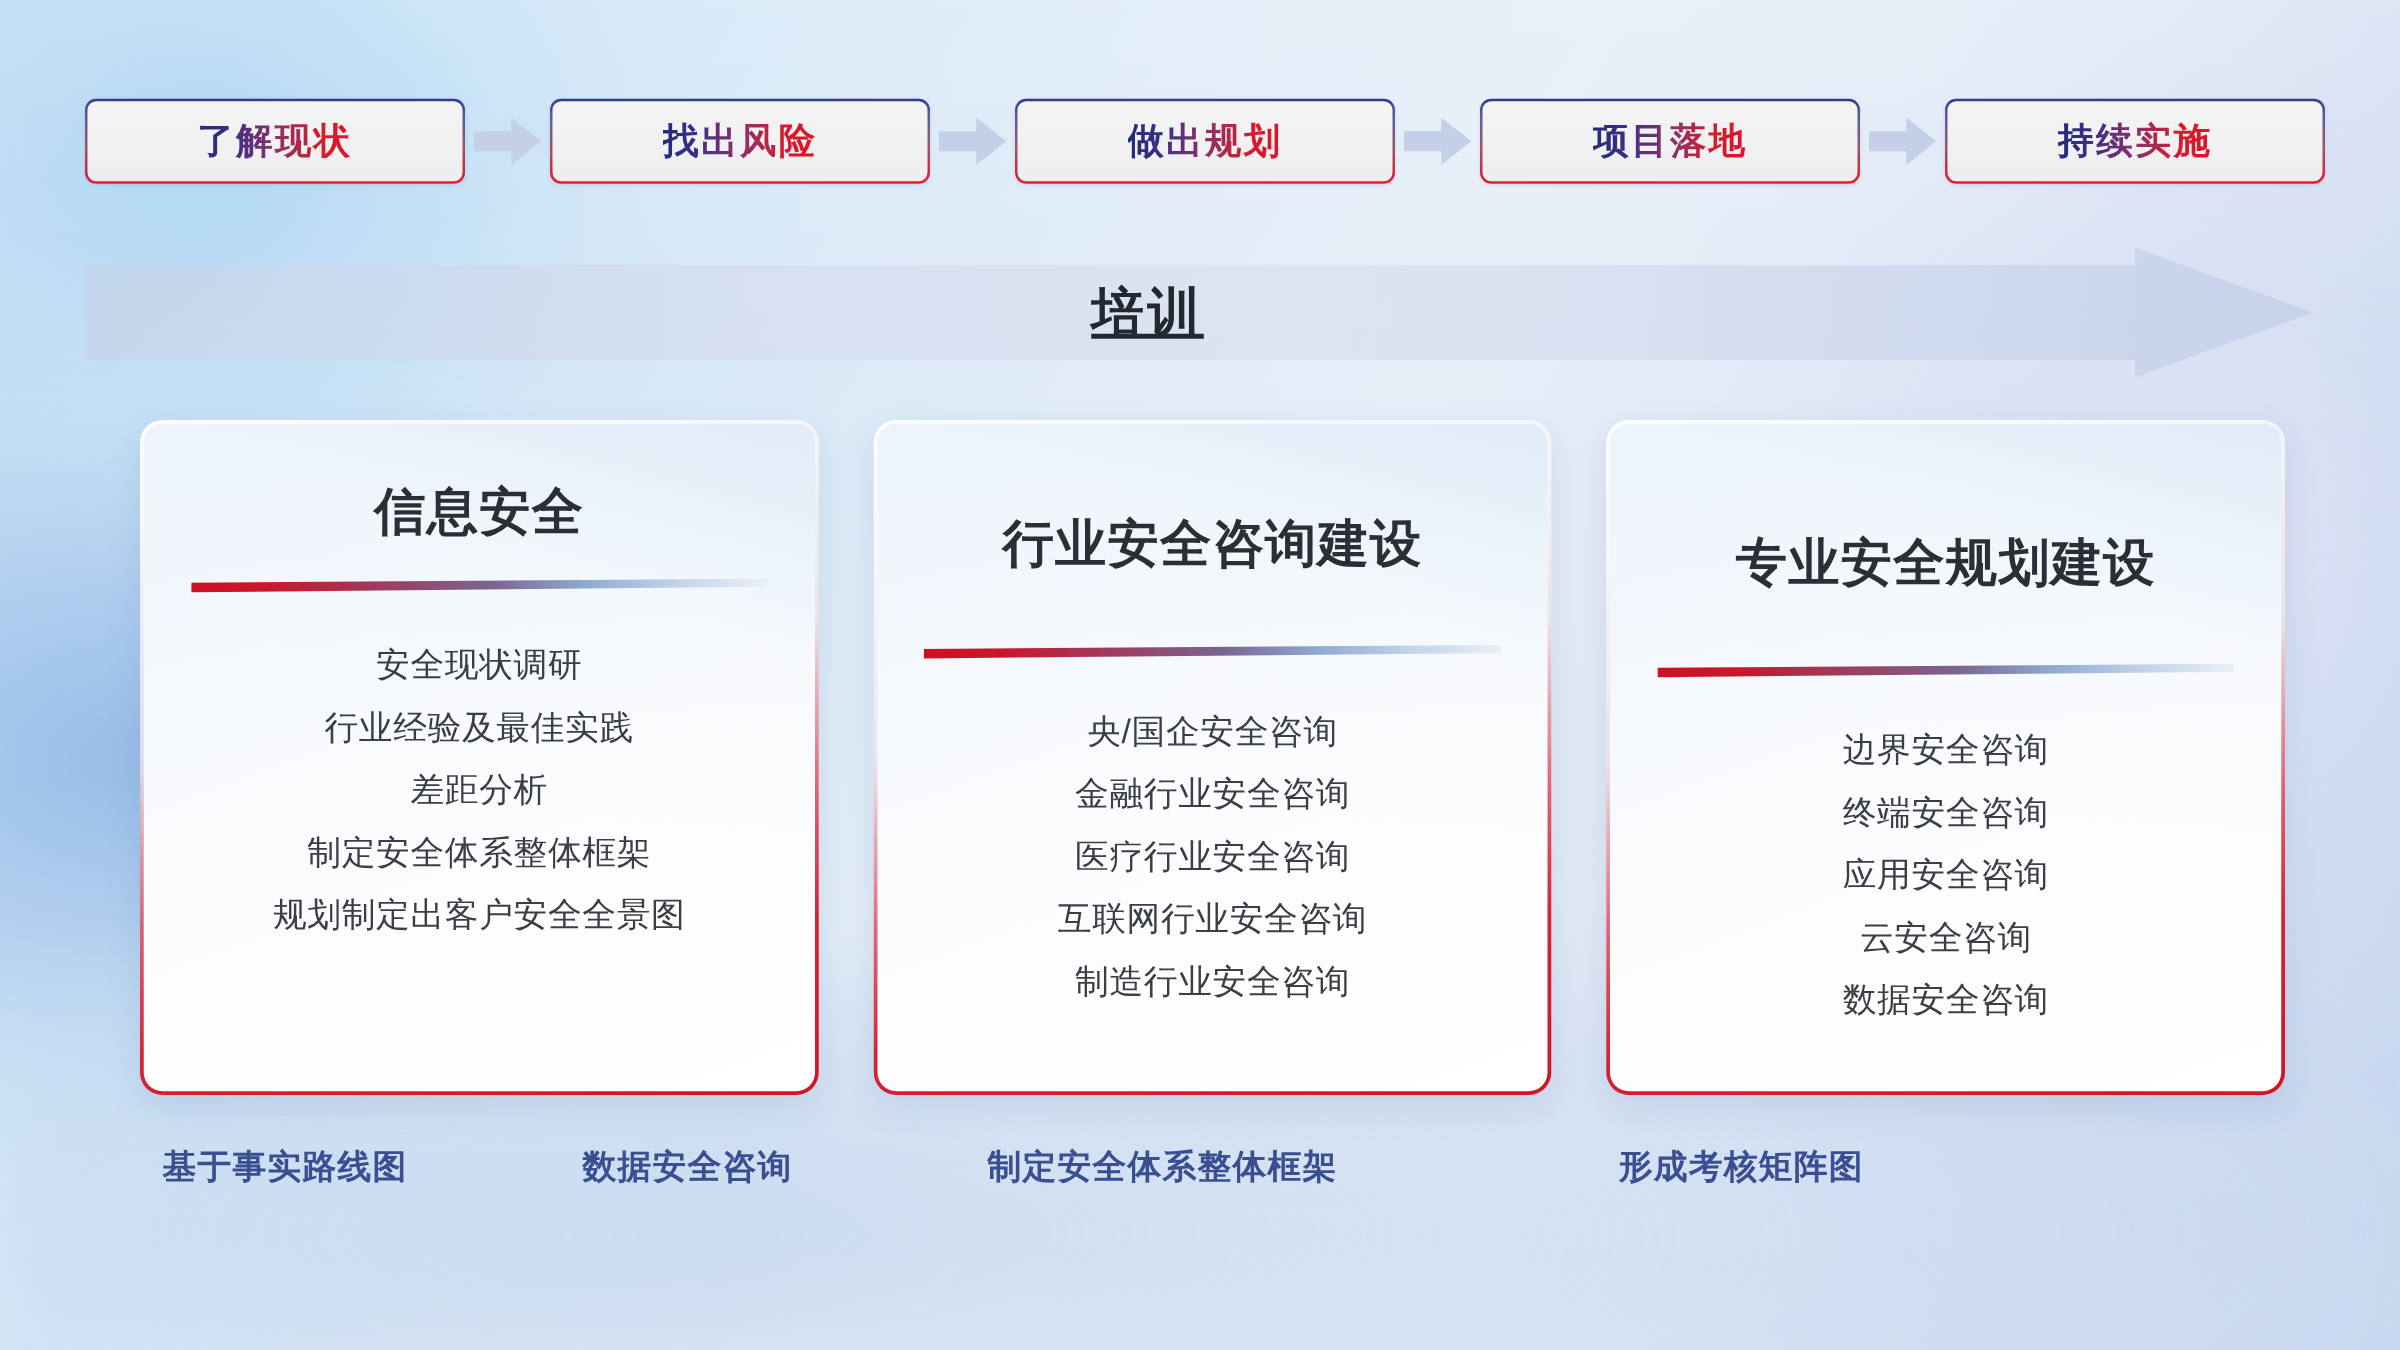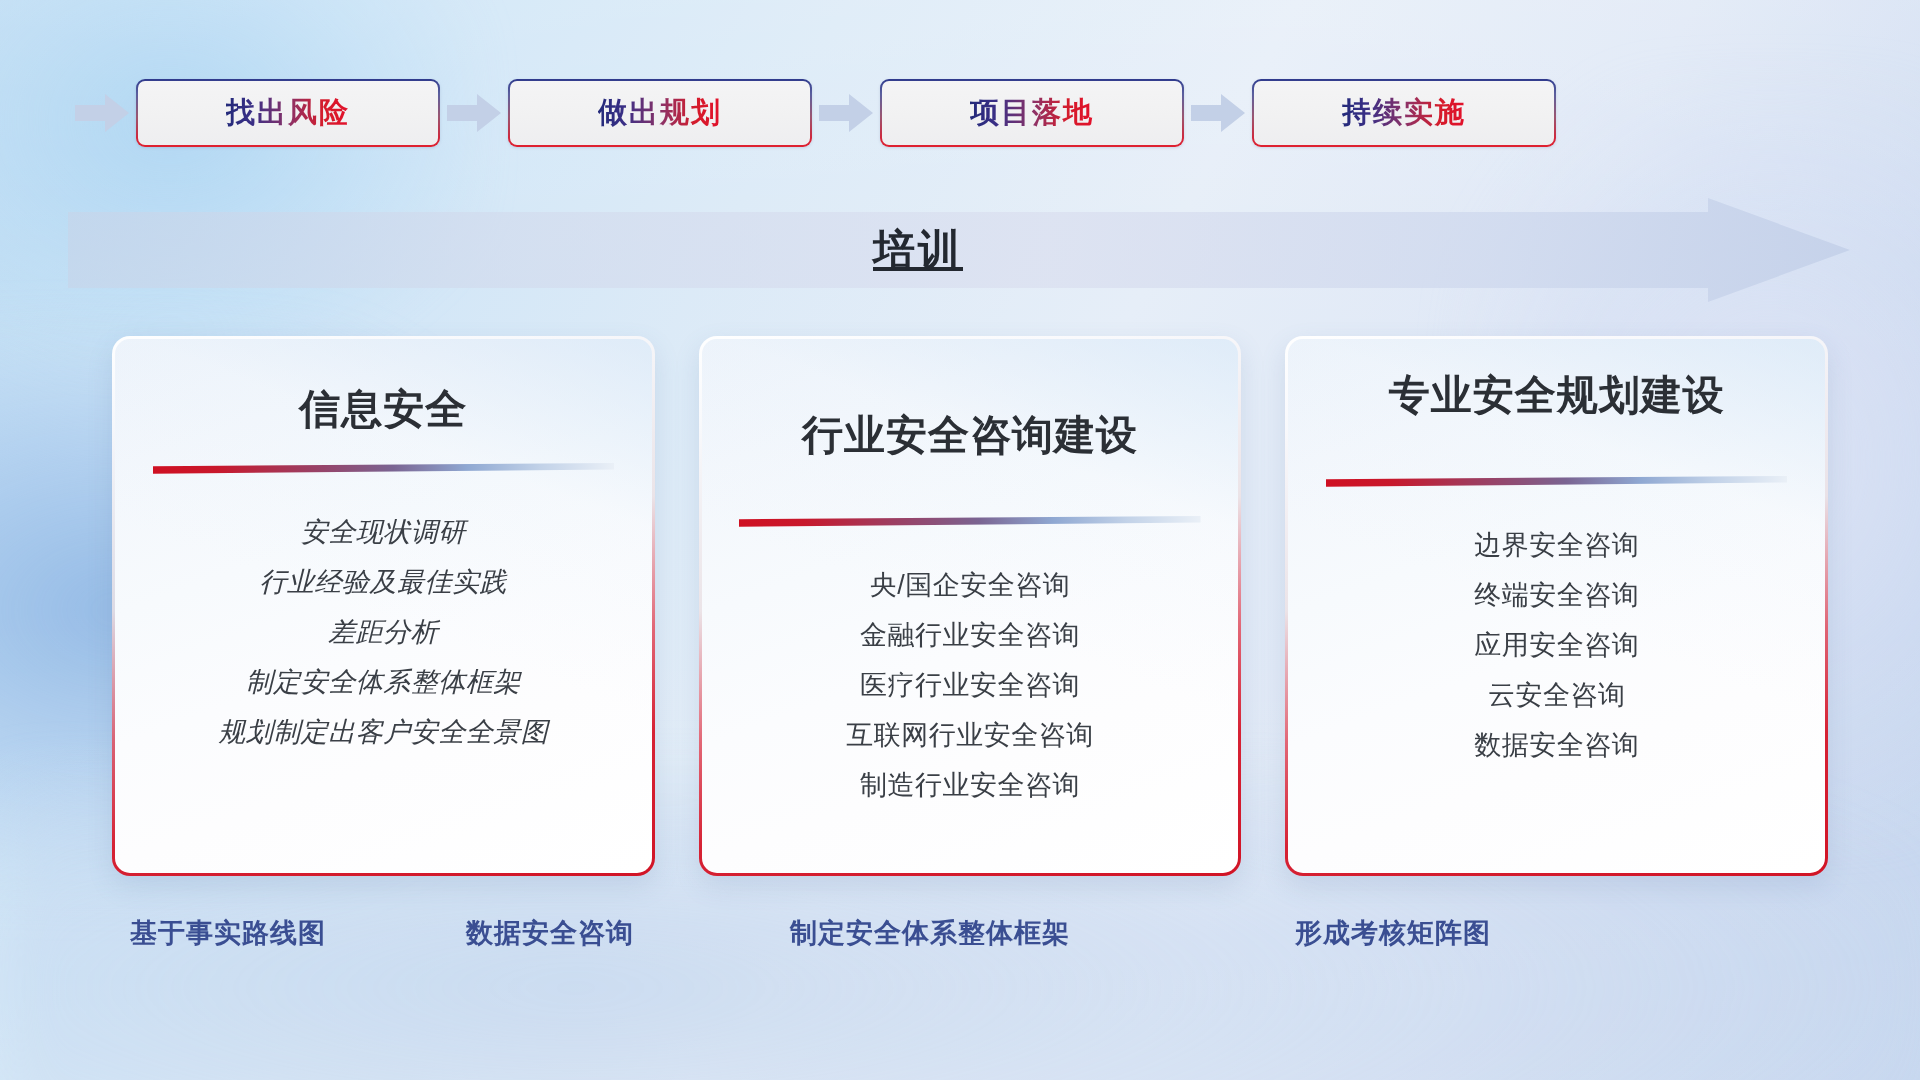--- a/index.html
+++ b/index.html
@@ -210,27 +210,27 @@
     line-height: 1.0;
     margin-bottom: 23px;
     letter-spacing: 0.5px;
     white-space: nowrap;
   }
   .card-list li:last-child { margin-bottom: 12px; }
 
   
   .card.c1 .card-title { margin-top: 44px; }
   .card.c1 .card-divider { margin-top: 28px; }
-  .card.c1 .card-list { margin-top: 44px; font-style: italic; }
+  .card.c1 .card-list { margin-top: 44px; }
 
   .card.c2 .card-title { margin-top: 70px; }
   .card.c2 .card-divider { margin-top: 55px; }
   .card.c2 .card-list { margin-top: 44px; }
 
-  .card.c3 .card-title { margin-top: 30px; }
+  .card.c3 .card-title { margin-top: 85px; }
   .card.c3 .card-divider { margin-top: 55px; }
   .card.c3 .card-list { margin-top: 44px; }
 
   
   .captions {
     position: absolute;
     left: 0; top: 915px;
     width: 1920px; height: 46px; padding-left: 42px;
   }
   .caption {
@@ -253,20 +253,25 @@
 <div class="bg-root">
   <div class="bg-blob-topleft"></div>
   <div class="bg-blob-left"></div>
   <div class="bg-blob-right"></div>
   <div class="bg-blob-bottom"></div>
   <div class="bg-sheen"></div>
 </div>
 
 <div class="process-row">
 
+  <div class="process-step">
+    <div class="process-step-inner">
+      <span class="process-label">了解现状</span>
+    </div>
+  </div>
   <div class="process-arrow">
     <svg width="54" height="38" viewBox="0 0 54 38">
         <path d="M0 11 H30 V0 L54 19 L30 38 V27 H0 Z" fill="#c3d0e7"></path>
       </svg>
   </div>
 
   <div class="process-step">
     <div class="process-step-inner">
       <span class="process-label">找出风险</span>
     </div>

